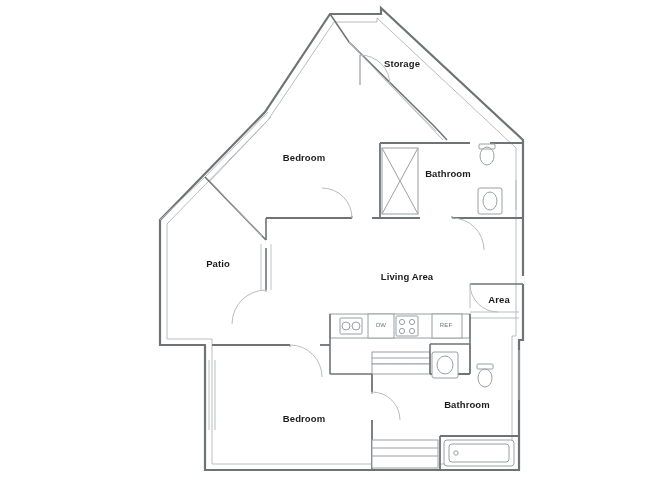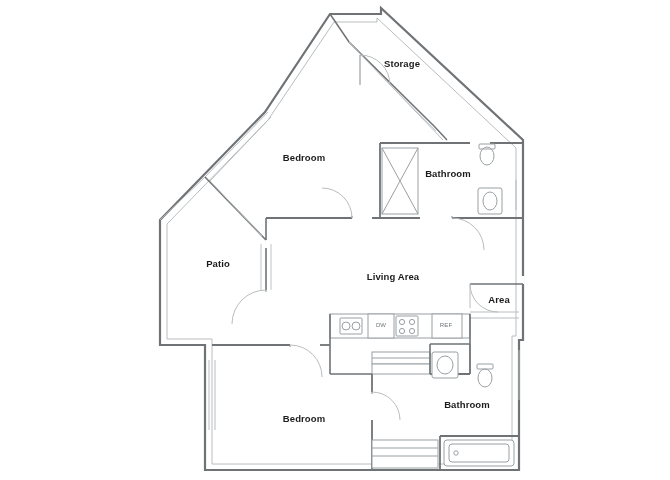--- a/index.html
+++ b/index.html
@@ -218,21 +218,21 @@
       <line x1="516" y1="180" x2="516" y2="210"></line>
       <line x1="519" y1="350" x2="519" y2="400"></line>
     </g>
 
   </svg>
 
   <div class="room-label" style="left:402px; top:63px;">Storage</div>
   <div class="room-label" style="left:304px; top:157px;">Bedroom</div>
   <div class="room-label" style="left:448px; top:173px;">Bathroom</div>
   <div class="room-label" style="left:218px; top:263px;">Patio</div>
-  <div class="room-label" style="left:393px; top:276px;">Living Area</div>
+  <div class="room-label" style="left:407px; top:276px;">Living Area</div>
   <div class="room-label" style="left:499px; top:299px;">Area</div>
   <div class="room-label" style="left:467px; top:404px;">Bathroom</div>
   <div class="room-label" style="left:304px; top:418px;">Bedroom</div>
 
   <div class="room-label" style="left:381px; top:325px; font-size:6px; font-weight:normal; color:#6f7376;">DW</div>
   <div class="room-label" style="left:446px; top:325px; font-size:6px; font-weight:normal; color:#6f7376;">REF</div>
 
 </div>
 
 </body></html>

